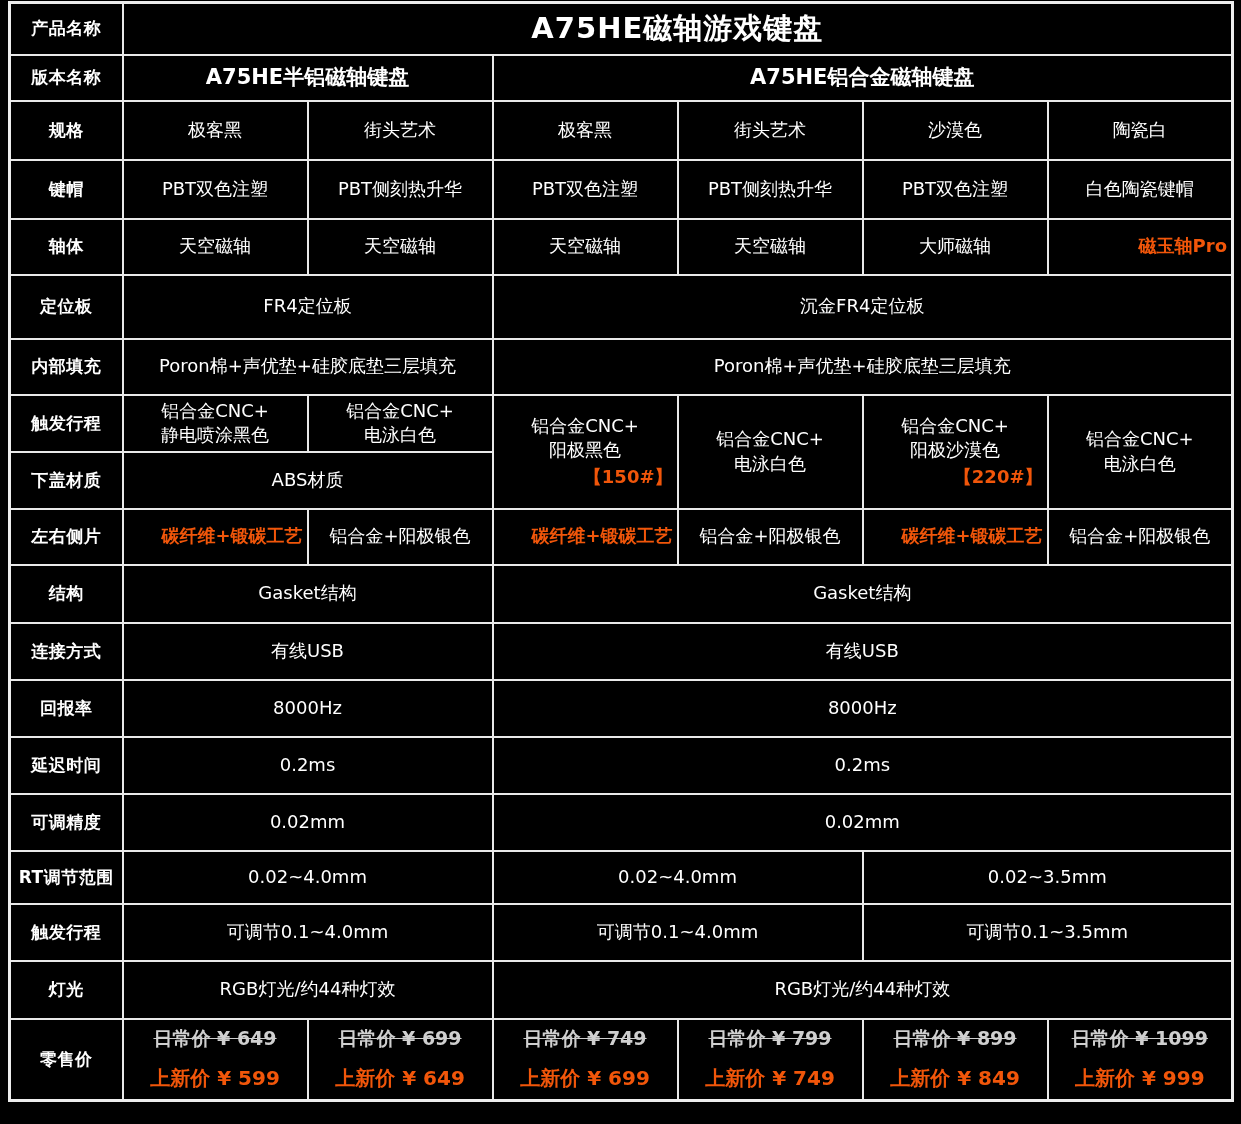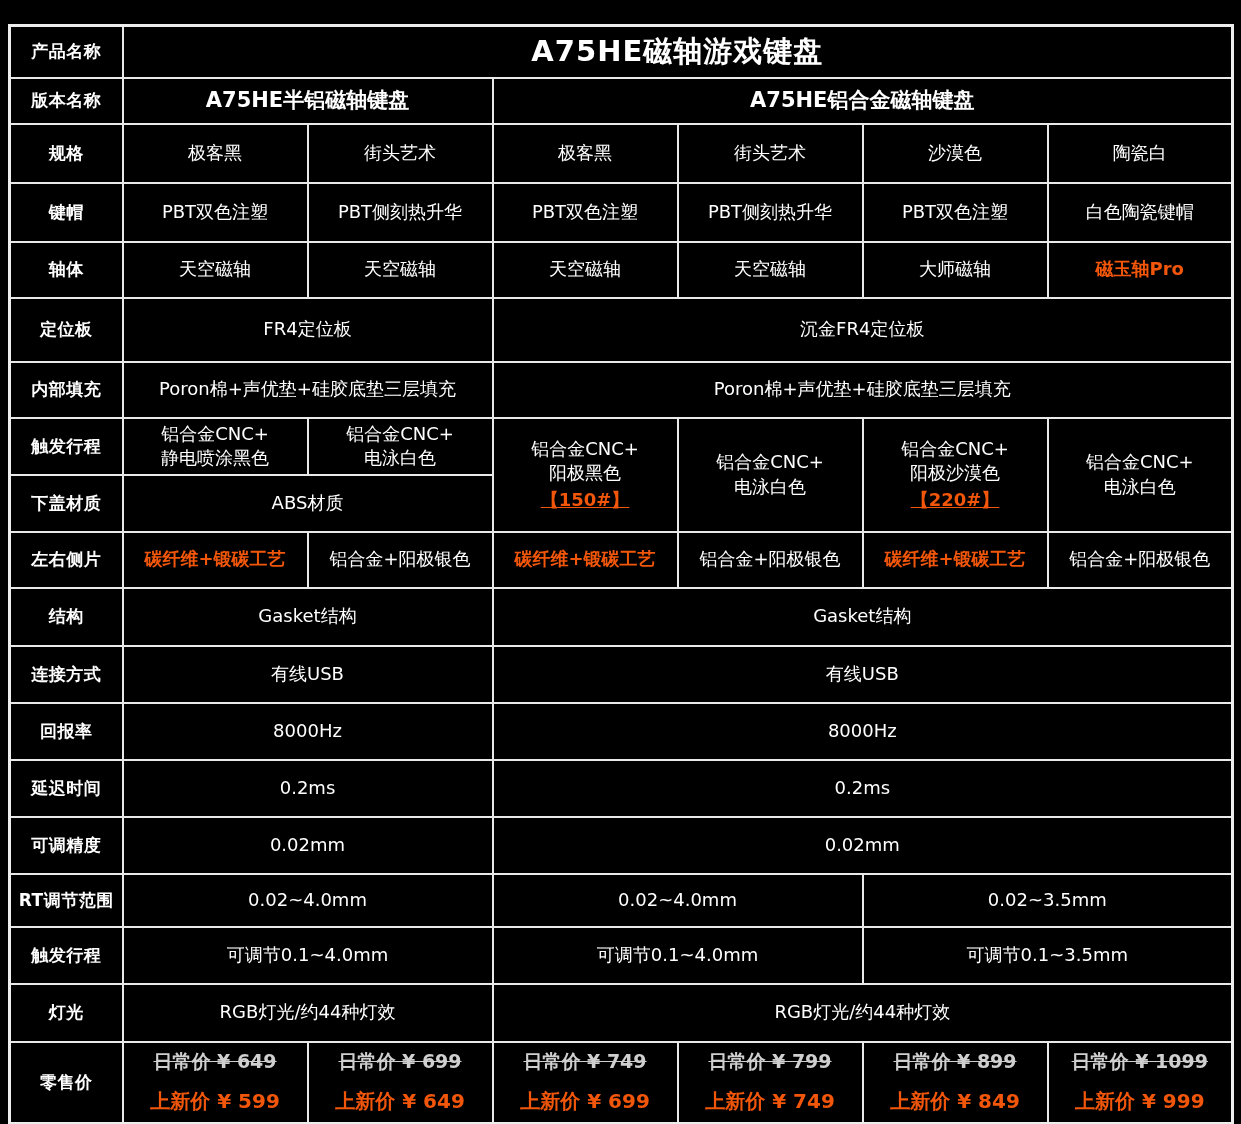--- a/index.html
+++ b/index.html
@@ -12,21 +12,21 @@
   }
   .canvas {
     position: relative;
     width: 1241px;
     height: 1124px;
     background: #000;
     overflow: hidden;
   }
   table.spec {
     position: absolute;
-    top: 24px;
+    top: 1px;
     left: 8px;
     width: 1225px;
     border-collapse: collapse;
     table-layout: fixed;
     background: #000;
     border: 3px solid #ededed;
   }
   td {
     border: 2px solid #e9e9e9;
     color: #ffffff;
@@ -48,23 +48,24 @@
     font-weight: 700;
     letter-spacing: 1px;
   }
   td.version-cell {
     font-size: 21px;
     font-weight: 700;
   }
   .orange {
     color: #f1560a;
     font-weight: 700;
+    text-align: right;
   }
   .line { display: block; }
-  .tag-line { display: block; margin-top: 2px; text-decoration: underline; }
+  .tag-line { display: block; margin-top: 2px; }
   td.price-cell .strike {
     display: block;
     color: #cfcfcf;
     text-decoration: line-through;
     font-weight: 600;
     font-size: 19px;
     margin-bottom: 13px;
   }
   td.price-cell .newprice {
     display: block;

